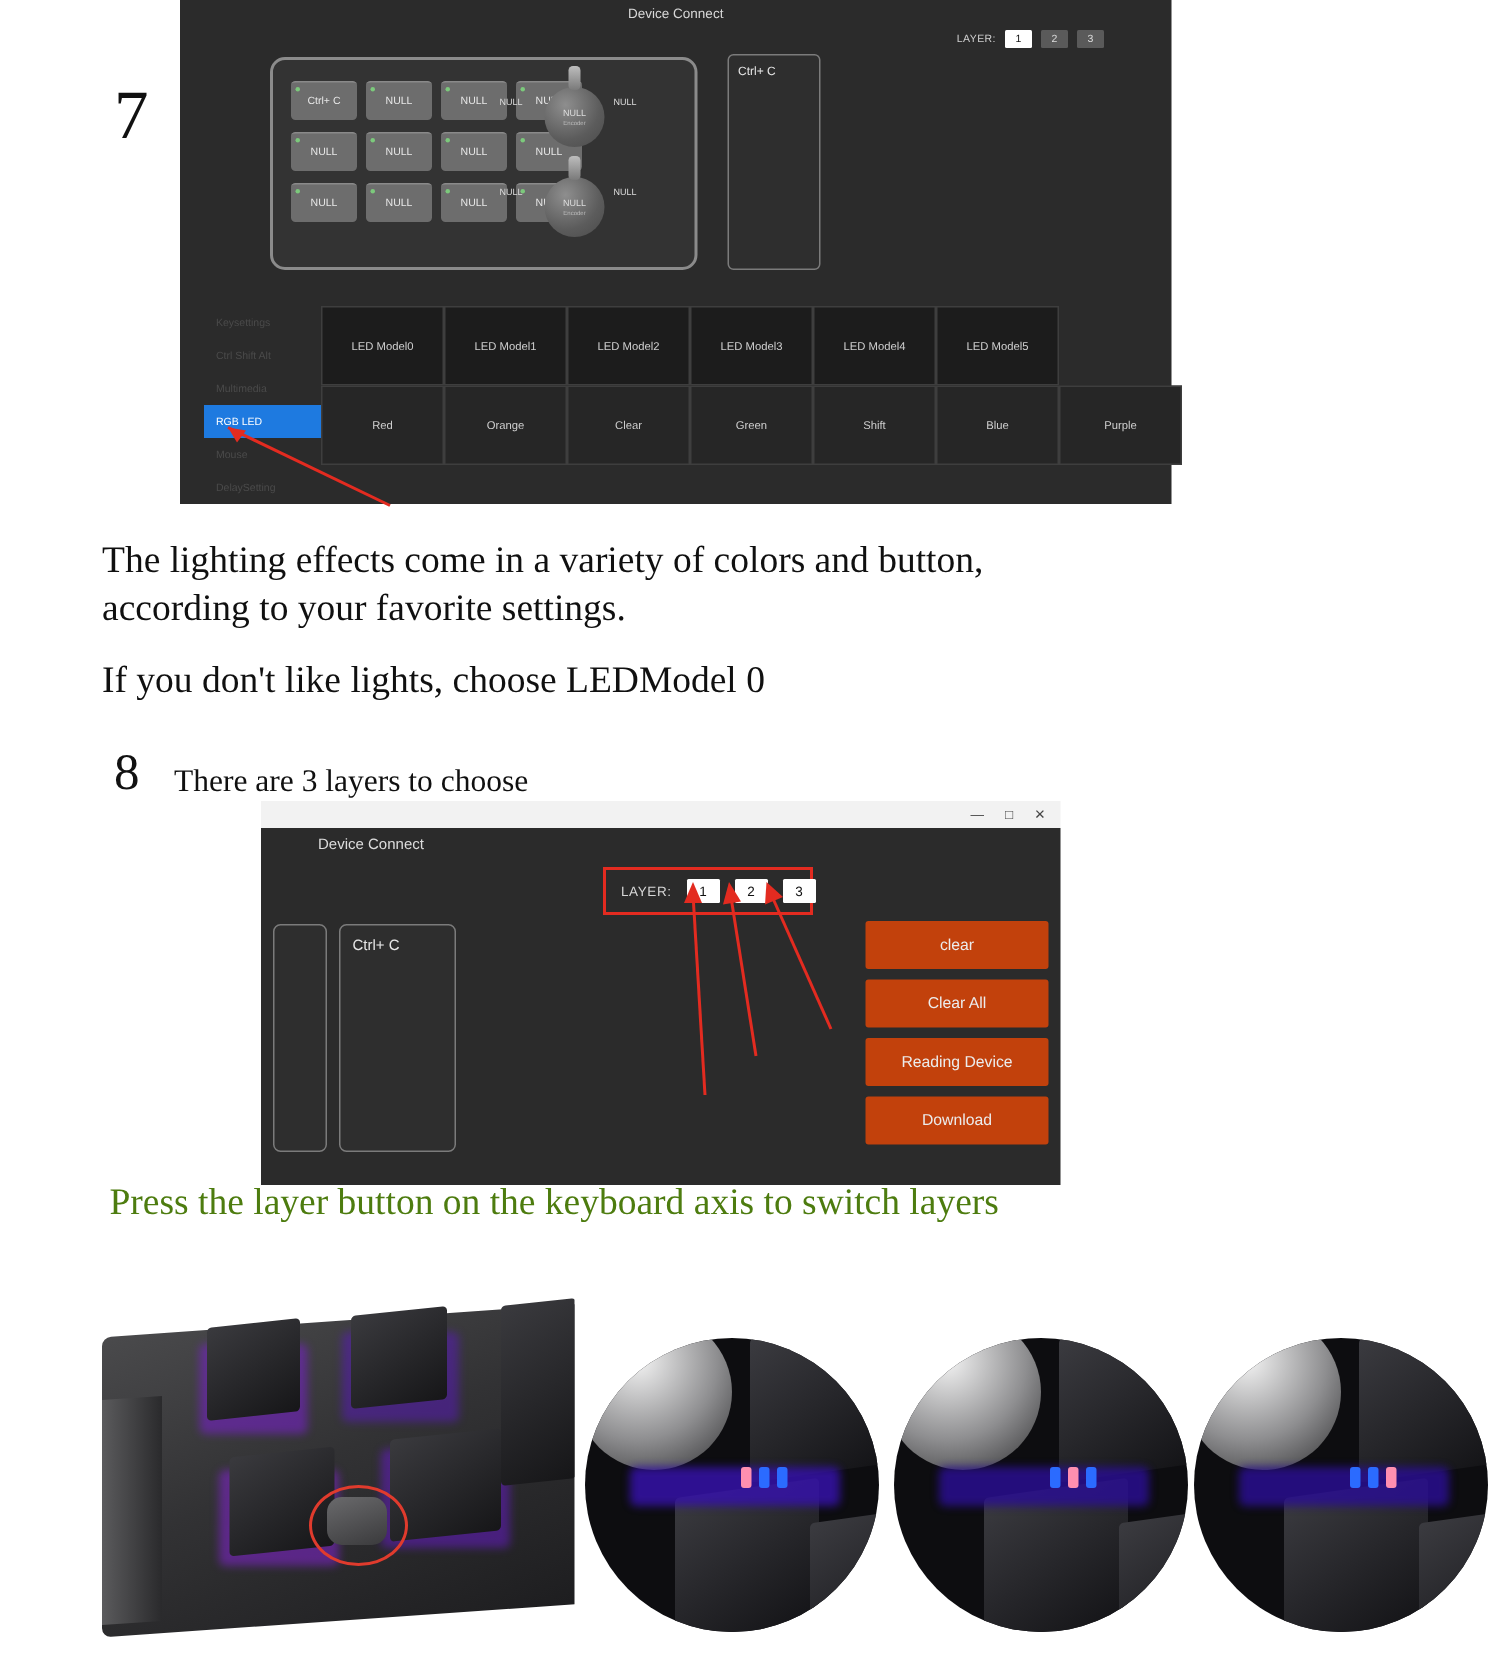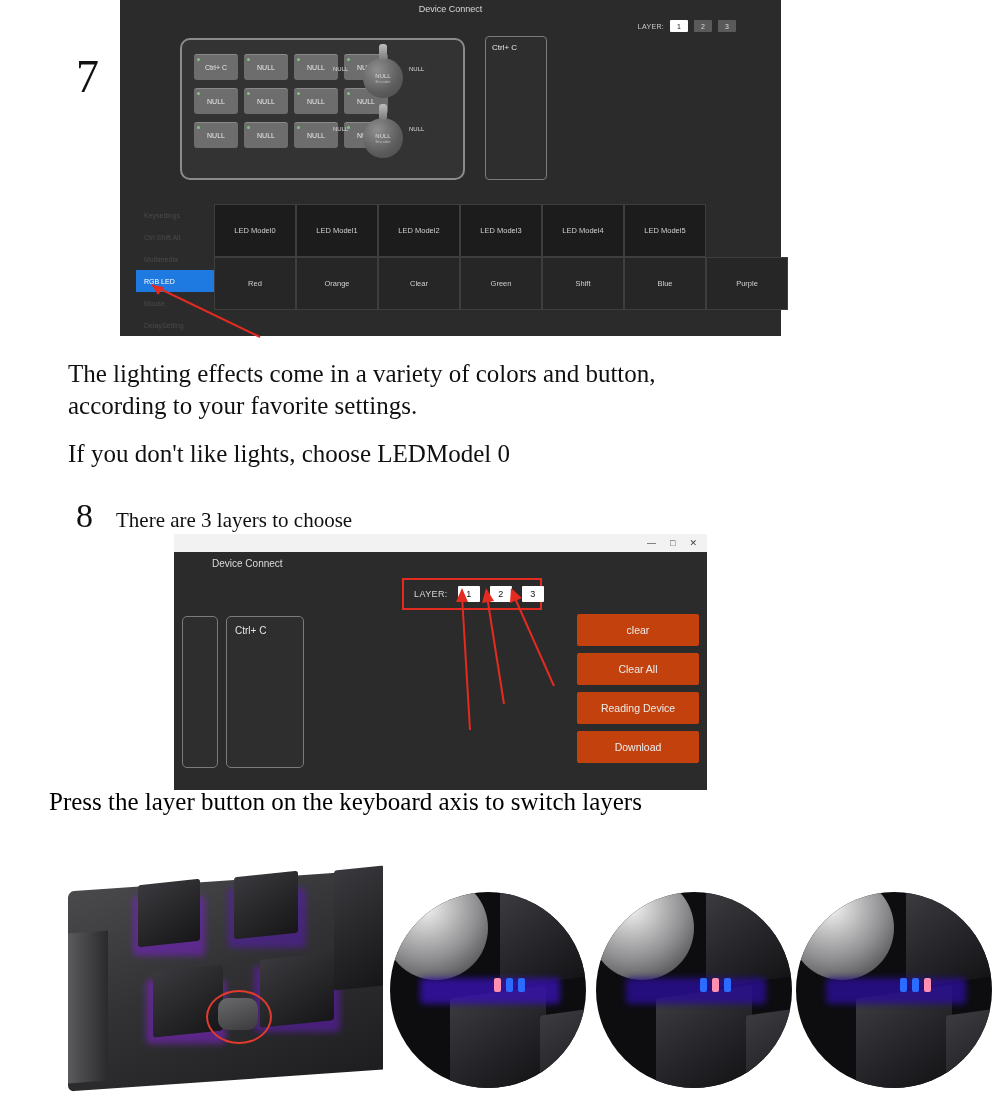--- a/index.html
+++ b/index.html
@@ -144,22 +144,22 @@
   }
   .app2-buttons { position:absolute; right: 8px; top: 62px; width: 122px; }
   .app2-btn {
     height: 32px; background:#c2410c; color:#ececec; font-size: 10.5px;
     display:flex; align-items:center; justify-content:center; margin-bottom: 7px;
     border-radius: 2px;
   }
   .arrows2 { position:absolute; left: 174px; top: 534px; width: 533px; height: 256px; pointer-events:none; }
 
   
-  .cap2 { position:absolute; left: 49px; top: 786px; width: 900px;
-    font-family:"Liberation Serif", serif; color:#000000; }
+  .cap2 { position:absolute; left: 73px; top: 786px; width: 900px;
+    font-family:"Liberation Serif", serif; color:#4d7c0f; }
   .cap2 .a { font-size: 25px; line-height:1.3; }
   .cap2 .b { font-size: 20px; line-height:1.35; margin-top: 3px; }
 
   
   .photos { position:absolute; left:0; top: 862px; width: 1000px; height: 256px; }
   .photo-main {
     position:absolute; left: 38px; top: 0; width: 345px; height: 232px;
     background: #ffffff; overflow:hidden;
   }
   .kb-body {

